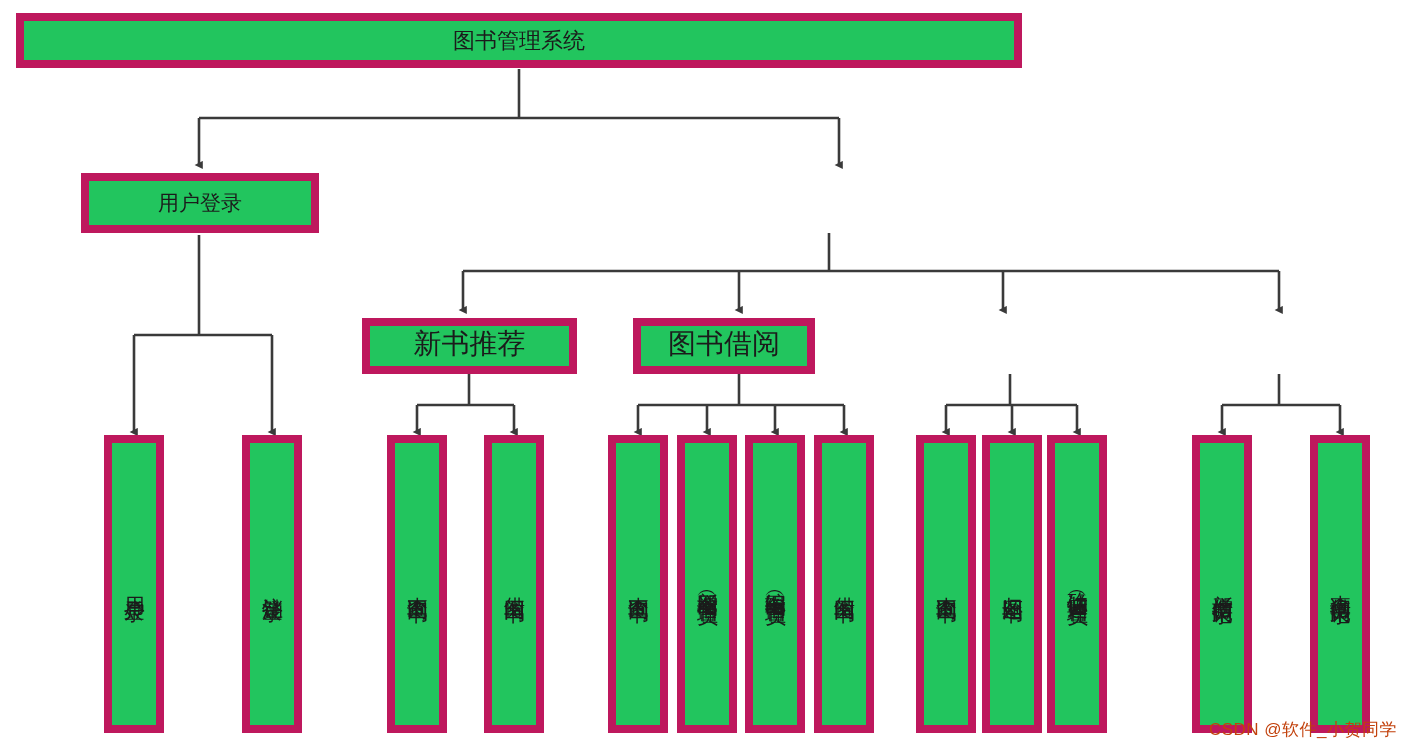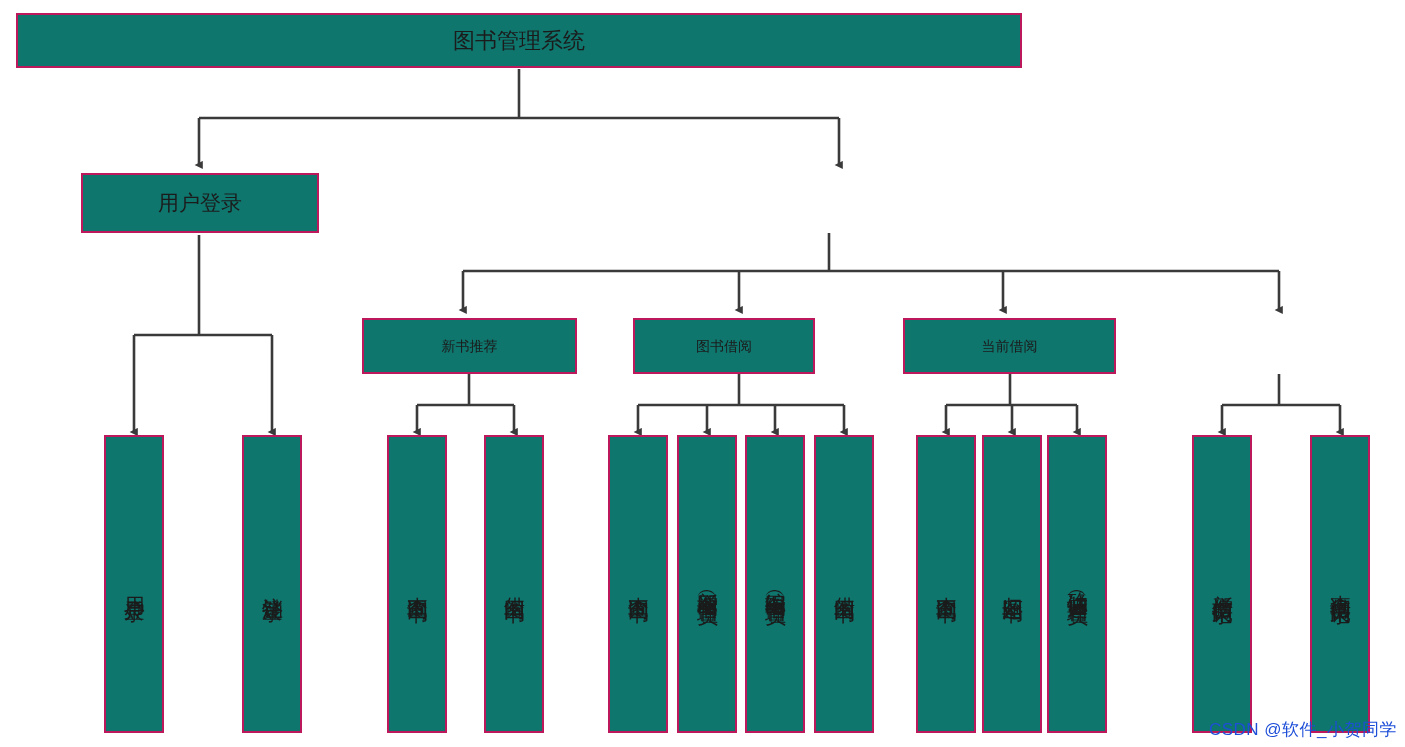--- a/index.html
+++ b/index.html
@@ -17,54 +17,54 @@
   svg#edges{
     position:absolute;
     left:0; top:0;
     width:1405px;
     height:747px;
     pointer-events:none;
   }
   .node{
     position:absolute;
     box-sizing:border-box;
-    background:#0f766e;
-    border:2px solid #be185d;
+    background:#22c55e;
+    border:8px solid #be185d;
     display:flex;
     align-items:center;
     justify-content:center;
     text-align:right;
     color:#1b1b1b;
     line-height:1.18;
     z-index:2;
   }
   .node.root{ font-size:22px; }
   .node.lvl1{ font-size:21px; }
-  .node.lvl2{ font-size:14px; }
+  .node.lvl2{ font-size:28px;font-family:Liberation Mono, monospace; }
   .node.leaf{
     font-size:21px;
     writing-mode:vertical-rl;
     text-orientation:upright;
     letter-spacing:2px;
     padding:6px 0;
     align-items:center;
     justify-content:center;
     white-space:nowrap;
   }
   .node .cap{ display:block; }
   .node.leaf .cap{
     writing-mode:vertical-rl;
     text-orientation:upright;
   }
   .watermark{
     position:absolute;
     right:8px;
     bottom:6px;
     font-size:17px;
-    color:#1d4ed8;
+    color:#c2410c;
     z-index:5;
     white-space:nowrap;
     letter-spacing:0.5px;
   }
 </style>
 </head>
 <body>
 
 <div id="canvas">
 
@@ -125,23 +125,20 @@
   <div class="node lvl1" style="left:81px; top:173px; width:238px; height:60px;">
     <span class="cap">用户登录</span>
   </div>
 
   <div class="node lvl2" style="left:362px; top:318px; width:215px; height:56px;">
     <span class="cap">新书推荐</span>
   </div>
   <div class="node lvl2" style="left:633px; top:318px; width:182px; height:56px;">
     <span class="cap">图书借阅</span>
   </div>
-  <div class="node lvl2" style="left:903px; top:318px; width:213px; height:56px;">
-    <span class="cap">当前借阅</span>
-  </div>
 
   <div class="node leaf" style="left:104px; top:435px; width:60px; height:298px;">
     <span class="cap">用户登录</span>
   </div>
   <div class="node leaf" style="left:242px; top:435px; width:60px; height:298px;">
     <span class="cap">注销登录</span>
   </div>
 
   <div class="node leaf" style="left:387px; top:435px; width:60px; height:298px;">
     <span class="cap">查询图书</span>

